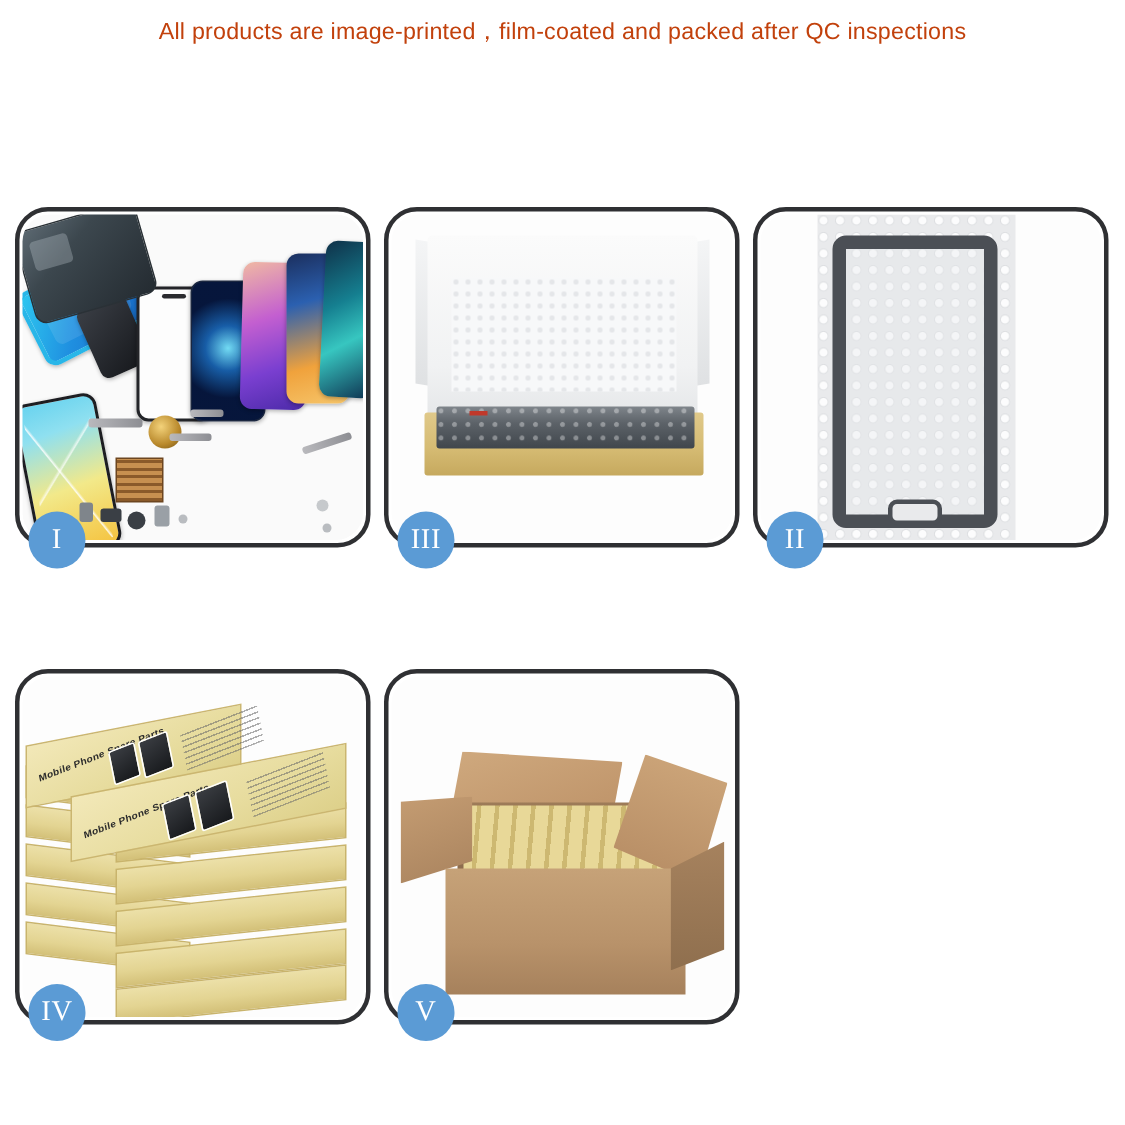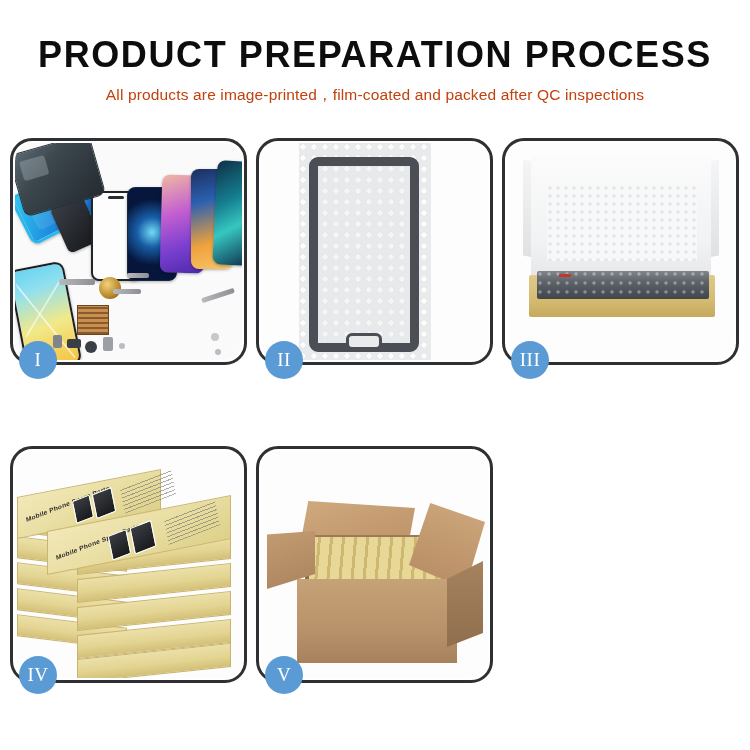--- a/index.html
+++ b/index.html
@@ -355,21 +355,20 @@
   .vi-tab2 {
     position:absolute; left:48px; top:158px; width:18px; height:20px;
     background: rgba(150,120,86,.5);
     transform: skewY(16deg);
   }
 </style>
 </head>
 <body>
 
 <div class="header">
-  <h1 class="main-title">PRODUCT PREPARATION PROCESS</h1>
   <p class="sub-title">All products are image-printed，film-coated and packed after QC inspections</p>
 </div>
 
 <div class="grid">
 
   <div class="panel">
     <div class="panel-photo">
       <div class="p1-bg"></div>
       <div class="scr scr-blue-flat"></div>
       <div class="scr scr-dark-small"></div>
@@ -392,39 +391,39 @@
       <div class="dot" style="left:38px;top:192px;width:9px;height:13px;background:#7f858b;"></div>
       <div class="dot" style="left:104px;top:200px;width:6px;height:6px;border-radius:50%;background:#b9bcc0;"></div>
       <div class="dot" style="left:200px;top:206px;width:6px;height:6px;border-radius:50%;background:#b9bcc0;"></div>
       <div class="dot" style="left:196px;top:190px;width:8px;height:8px;border-radius:50%;background:#c6c9cc;"></div>
     </div>
     <div class="badge">I</div>
   </div>
 
   <div class="panel">
     <div class="panel-photo">
-      <div class="p2-sheet">
-        <div class="bubbles"></div>
-      </div>
-      <div class="p2-screen"></div>
-    </div>
-    <div class="badge">II</div>
-  </div>
-
-  <div class="panel">
-    <div class="panel-photo">
       <div class="p3-lid-wingL"></div>
       <div class="p3-lid-wingR"></div>
       <div class="p3-lid"></div>
       <div class="p3-foam"></div>
       <div class="p3-tray"></div>
       <div class="p3-tray-inner"></div>
       <div class="p3-red"></div>
     </div>
     <div class="badge">III</div>
+  </div>
+
+  <div class="panel">
+    <div class="panel-photo">
+      <div class="p2-sheet">
+        <div class="bubbles"></div>
+      </div>
+      <div class="p2-screen"></div>
+    </div>
+    <div class="badge">II</div>
   </div>
 
   <div class="panel row2">
     <div class="panel-photo">
 
       <div class="kbox" style="left:2px;top:66px;width:108px;height:20px;transform:skewY(7deg);"></div>
       <div class="kbox" style="left:2px;top:92px;width:108px;height:20px;transform:skewY(7deg);"></div>
       <div class="kbox" style="left:2px;top:118px;width:108px;height:20px;transform:skewY(7deg);"></div>
       <div class="kbox" style="left:2px;top:144px;width:108px;height:20px;transform:skewY(7deg);"></div>
       <div class="kbox" style="left:2px;top:170px;width:108px;height:20px;transform:skewY(7deg);"></div>

